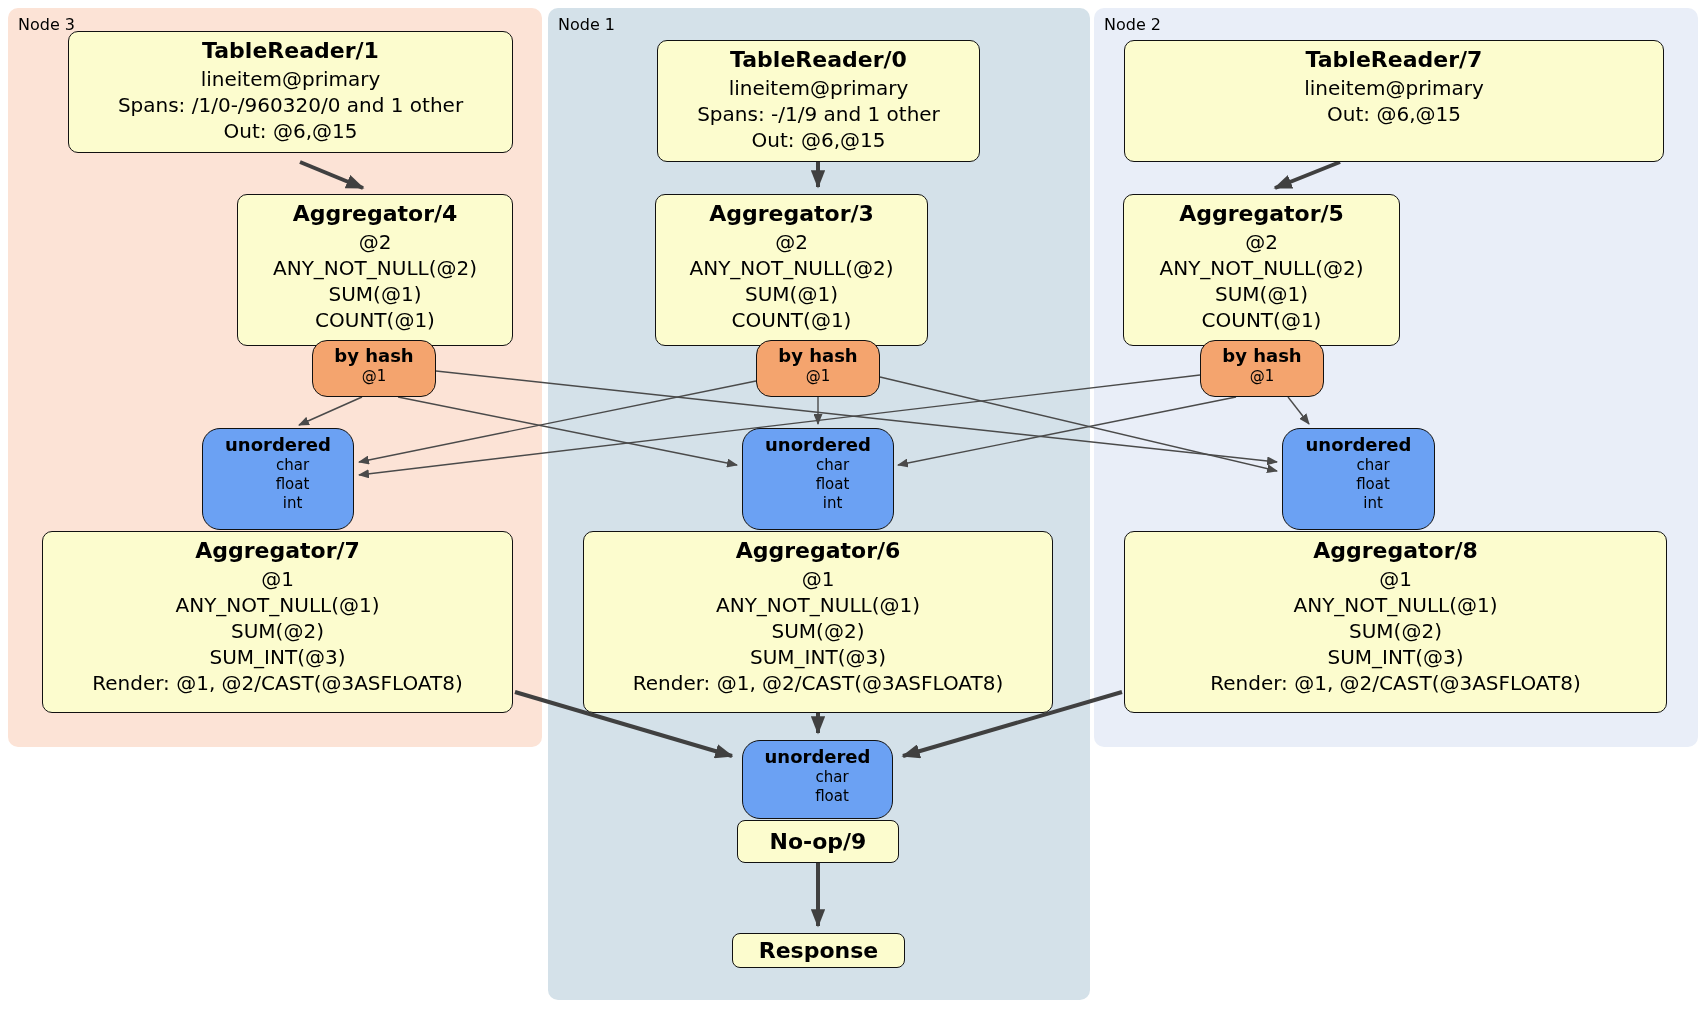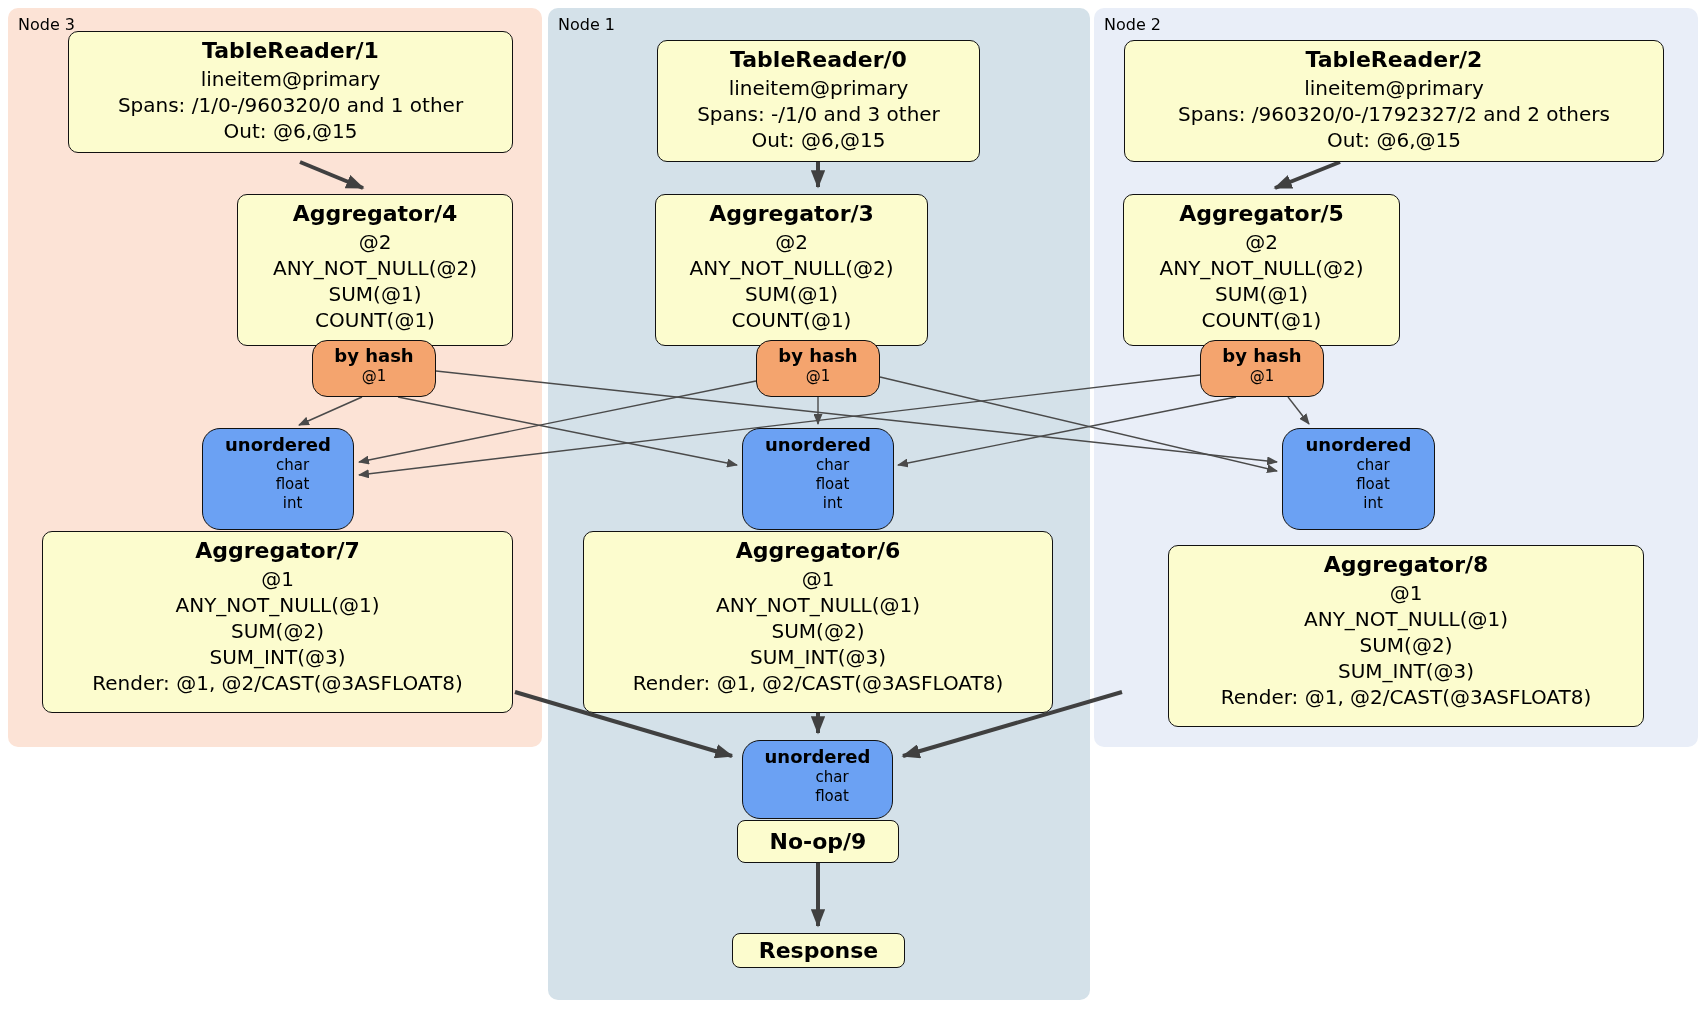--- a/index.html
+++ b/index.html
@@ -48,21 +48,21 @@
   #router-c0{left:312px;top:340px;width:124px;height:57px;}
   #router-c1{left:756px;top:340px;width:124px;height:57px;}
   #router-c2{left:1200px;top:340px;width:124px;height:57px;}
   
   #sync-c0{left:202px;top:428px;width:152px;height:102px;}
   #sync-c1{left:742px;top:428px;width:152px;height:102px;}
   #sync-c2{left:1282px;top:428px;width:153px;height:102px;}
   
   #agg2-c0{left:42px;top:531px;width:471px;height:182px;}
   #agg2-c1{left:583px;top:531px;width:470px;height:182px;}
-  #agg2-c2{left:1168px;top:531px;width:476px;height:182px;margin-top:14px;}
+  #agg2-c2{left:1124px;top:531px;width:543px;height:182px;}
   
   #sync-final{left:742px;top:740px;width:151px;height:79px;}
   #noop{left:737px;top:820px;width:162px;height:43px;}
   #response{left:732px;top:933px;width:173px;height:35px;}
 </style>
 </head>
 <body>
 
 <div id="stage">
 
@@ -137,21 +137,21 @@
     <div class="line">@1</div>
     <div class="line">ANY_NOT_NULL(@1)</div>
     <div class="line">SUM(@2)</div>
     <div class="line">SUM_INT(@3)</div>
     <div class="line">Render: @1, @2/CAST(@3ASFLOAT8)</div>
   </div>
 
   <div class="box" id="tr-c1">
     <div class="title">TableReader/0</div>
     <div class="line">lineitem@primary</div>
-    <div class="line">Spans: -/1/0 and 3 other</div>
+    <div class="line">Spans: -/1/9 and 1 other</div>
     <div class="line">Out: @6,@15</div>
   </div>
   <div class="box" id="agg1-c1">
     <div class="title">Aggregator/3</div>
     <div class="line">@2</div>
     <div class="line">ANY_NOT_NULL(@2)</div>
     <div class="line">SUM(@1)</div>
     <div class="line">COUNT(@1)</div>
   </div>
   <div class="router" id="router-c1">
@@ -167,23 +167,22 @@
   <div class="box" id="agg2-c1">
     <div class="title">Aggregator/6</div>
     <div class="line">@1</div>
     <div class="line">ANY_NOT_NULL(@1)</div>
     <div class="line">SUM(@2)</div>
     <div class="line">SUM_INT(@3)</div>
     <div class="line">Render: @1, @2/CAST(@3ASFLOAT8)</div>
   </div>
 
   <div class="box" id="tr-c2">
-    <div class="title">TableReader/2</div>
+    <div class="title">TableReader/7</div>
     <div class="line">lineitem@primary</div>
-    <div class="line">Spans: /960320/0-/1792327/2 and 2 others</div>
     <div class="line">Out: @6,@15</div>
   </div>
   <div class="box" id="agg1-c2">
     <div class="title">Aggregator/5</div>
     <div class="line">@2</div>
     <div class="line">ANY_NOT_NULL(@2)</div>
     <div class="line">SUM(@1)</div>
     <div class="line">COUNT(@1)</div>
   </div>
   <div class="router" id="router-c2">

